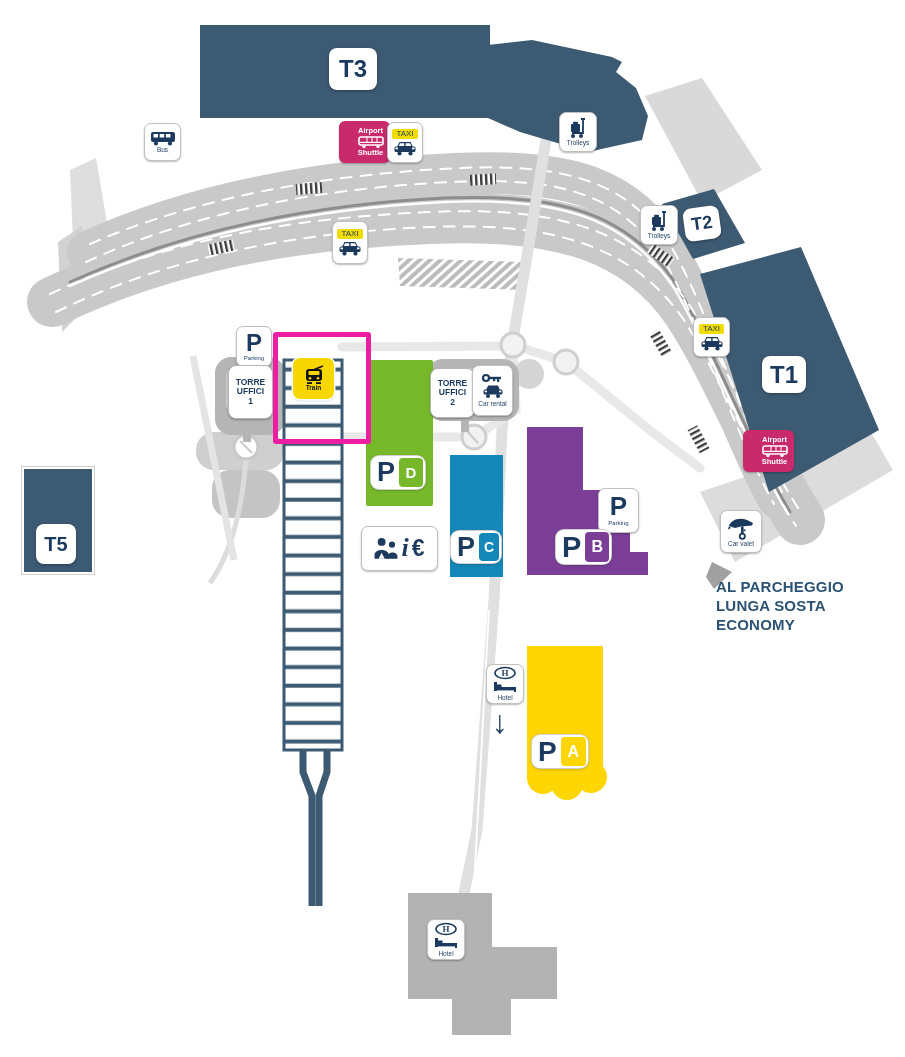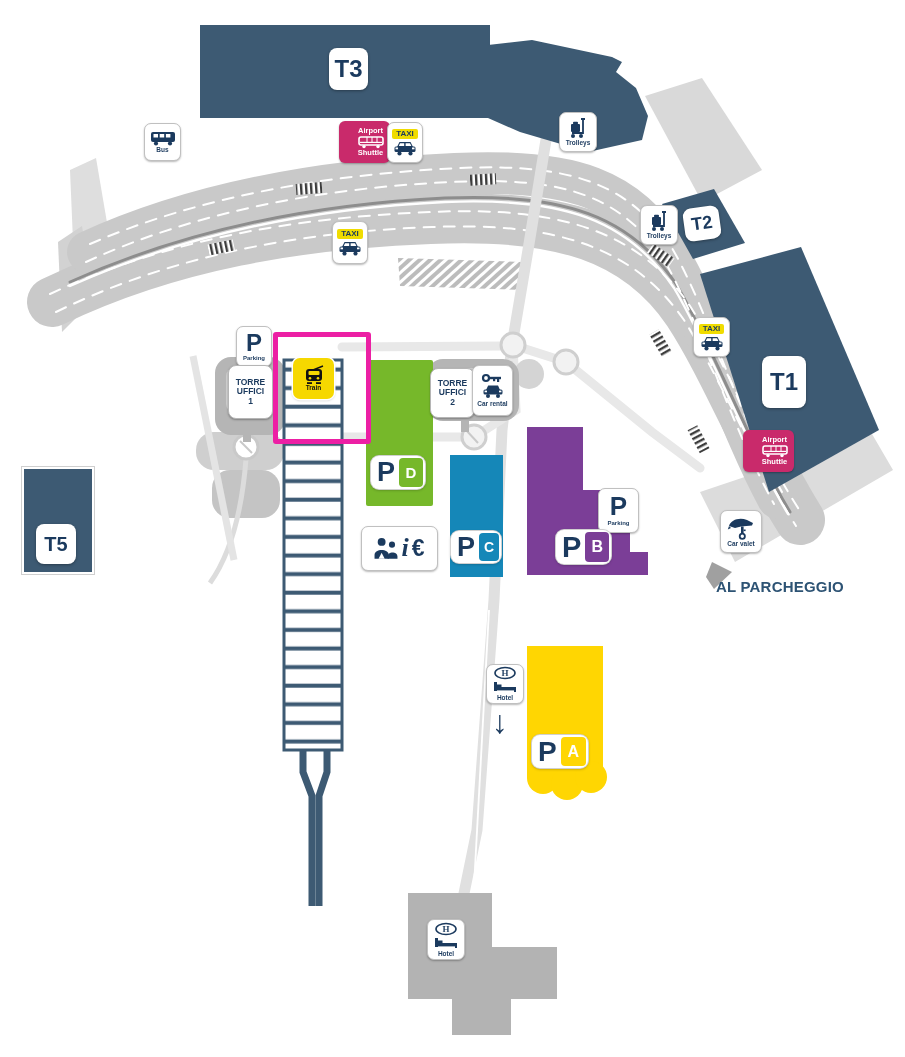--- a/index.html
+++ b/index.html
@@ -3,21 +3,21 @@
 <meta charset="utf-8">
 <style>
   html,body{margin:0;padding:0;background:#fff;}
   .map{position:relative;width:905px;height:1057px;background:#fff;overflow:hidden;
        font-family:"Liberation Sans",sans-serif;}
   svg.base{position:absolute;left:0;top:0;z-index:1;}
   
   .badge{position:absolute;background:#fff;border:1px solid #c0c0c0;border-radius:7px;
          box-shadow:0 1px 2px rgba(0,0,0,.28);display:flex;flex-direction:column;
          align-items:center;justify-content:center;z-index:4;padding:1px;box-sizing:border-box;gap:1px;}
-  .badge .lbl{font-size:6.5px;font-weight:700;color:#1B3A5E;line-height:1;white-space:nowrap;}
+  .badge .lbl{font-size:6.5px;font-weight:400;color:#1B3A5E;line-height:1;white-space:nowrap;}
   .badge svg{display:block;}
   
   .tlabel{position:absolute;background:#fff;border-radius:8px;display:flex;align-items:center;
           justify-content:center;font-weight:700;color:#1B3A5E;z-index:4;
           box-shadow:0 1px 3px rgba(0,0,0,.35);}
   
   .torre{position:absolute;background:#fff;border:1px solid #b5b5b5;border-radius:8px;display:flex;
          flex-direction:column;align-items:center;justify-content:center;font-weight:700;
          color:#1B3A5E;font-size:8.5px;line-height:1.1;text-align:center;z-index:4;
          box-shadow:0 1px 2px rgba(0,0,0,.3);}
@@ -148,23 +148,23 @@
       <circle cx="543" cy="778" r="16"></circle>
         <circle cx="567" cy="784" r="16"></circle>
         <circle cx="591" cy="777" r="16"></circle>
     </g>
 
     <polygon points="408,893 492,893 492,947 557,947 557,999 511,999 511,1035 452,1035 452,999 408,999" fill="#b3b3b3"></polygon>
 
     <path d="M 712 562 L 732 572 L 714 589 L 706 577 Z" fill="#a0a0a0"></path>
   </svg>
 
-  <div class="tlabel" style="left:329px;top:48px;width:39px;height:42px;font-size:24px;">T3</div>
+  <div class="tlabel" style="left:329px;top:48px;width:48px;height:42px;font-size:24px;">T3</div>
   <div class="tlabel" style="left:684px;top:207px;width:36px;height:33px;font-size:18px;transform:rotate(-8deg);">T2</div>
-  <div class="tlabel" style="left:762px;top:356px;width:44px;height:52px;font-size:24px;">T1</div>
+  <div class="tlabel" style="left:762px;top:356px;width:44px;height:37px;font-size:24px;">T1</div>
   <div class="t5" style="left: 22px; top: 467px; width: 68px; height: 103px; background-color: rgb(61, 90, 115);"></div>
   <div class="tlabel" style="left:36px;top:496px;width:40px;height:40px;font-size:20px;margin-top:28px;">T5</div>
 
   <div class="badge" style="left:144px;top:123px;width:37px;height:38px;">
     <svg width="26" height="15" viewBox="0 0 26 15">
       <rect x="1" y="1" width="24" height="10" rx="2" fill="#1B3A5E"></rect>
       <rect x="3.5" y="3" width="4.5" height="3.5" fill="#fff"></rect>
         <rect x="9.7" y="3" width="4.5" height="3.5" fill="#fff"></rect>
       <rect x="15.9" y="3" width="4.5" height="3.5" fill="#fff"></rect>
       <circle cx="6" cy="12.5" r="2.1" fill="#1B3A5E"></circle>
@@ -347,20 +347,21 @@
       <rect x="14" y="10.5" width="2.6" height="7.5" fill="#1B3A5E"></rect>
       <rect x="16.6" y="13.5" width="2" height="1.6" fill="#1B3A5E"></rect>
       <circle cx="15.3" cy="20.2" r="2.6" fill="none" stroke="#1B3A5E" stroke-width="1.8"></circle>
     </svg>
     <span class="lbl">Car valet</span>
   </div>
 
   <div class="longstay" style="left:716px;top:578px;">
     <div class="ls-b">
       <div>AL PARCHEGGIO</div>
+      <div>LUNGA SOSTA ECONOMY</div>
     </div>
   </div>
 
   <div class="badge" style="left:486px;top:664px;width:38px;height:40px;">
     <svg width="28" height="28" viewBox="0 0 28 28">
       <ellipse cx="14" cy="7" rx="10" ry="5.5" fill="none" stroke="#1B3A5E" stroke-width="1.6"></ellipse>
       <text x="14" y="9.8" font-size="9" font-weight="bold" fill="#1B3A5E" text-anchor="middle" font-family="Liberation Serif, serif">H</text>
       <rect x="3" y="16" width="3" height="9" fill="#1B3A5E"></rect>
       <rect x="6" y="18.5" width="4.5" height="2.5" fill="#1B3A5E"></rect>
       <rect x="3" y="21" width="22" height="3.4" fill="#1B3A5E"></rect>

